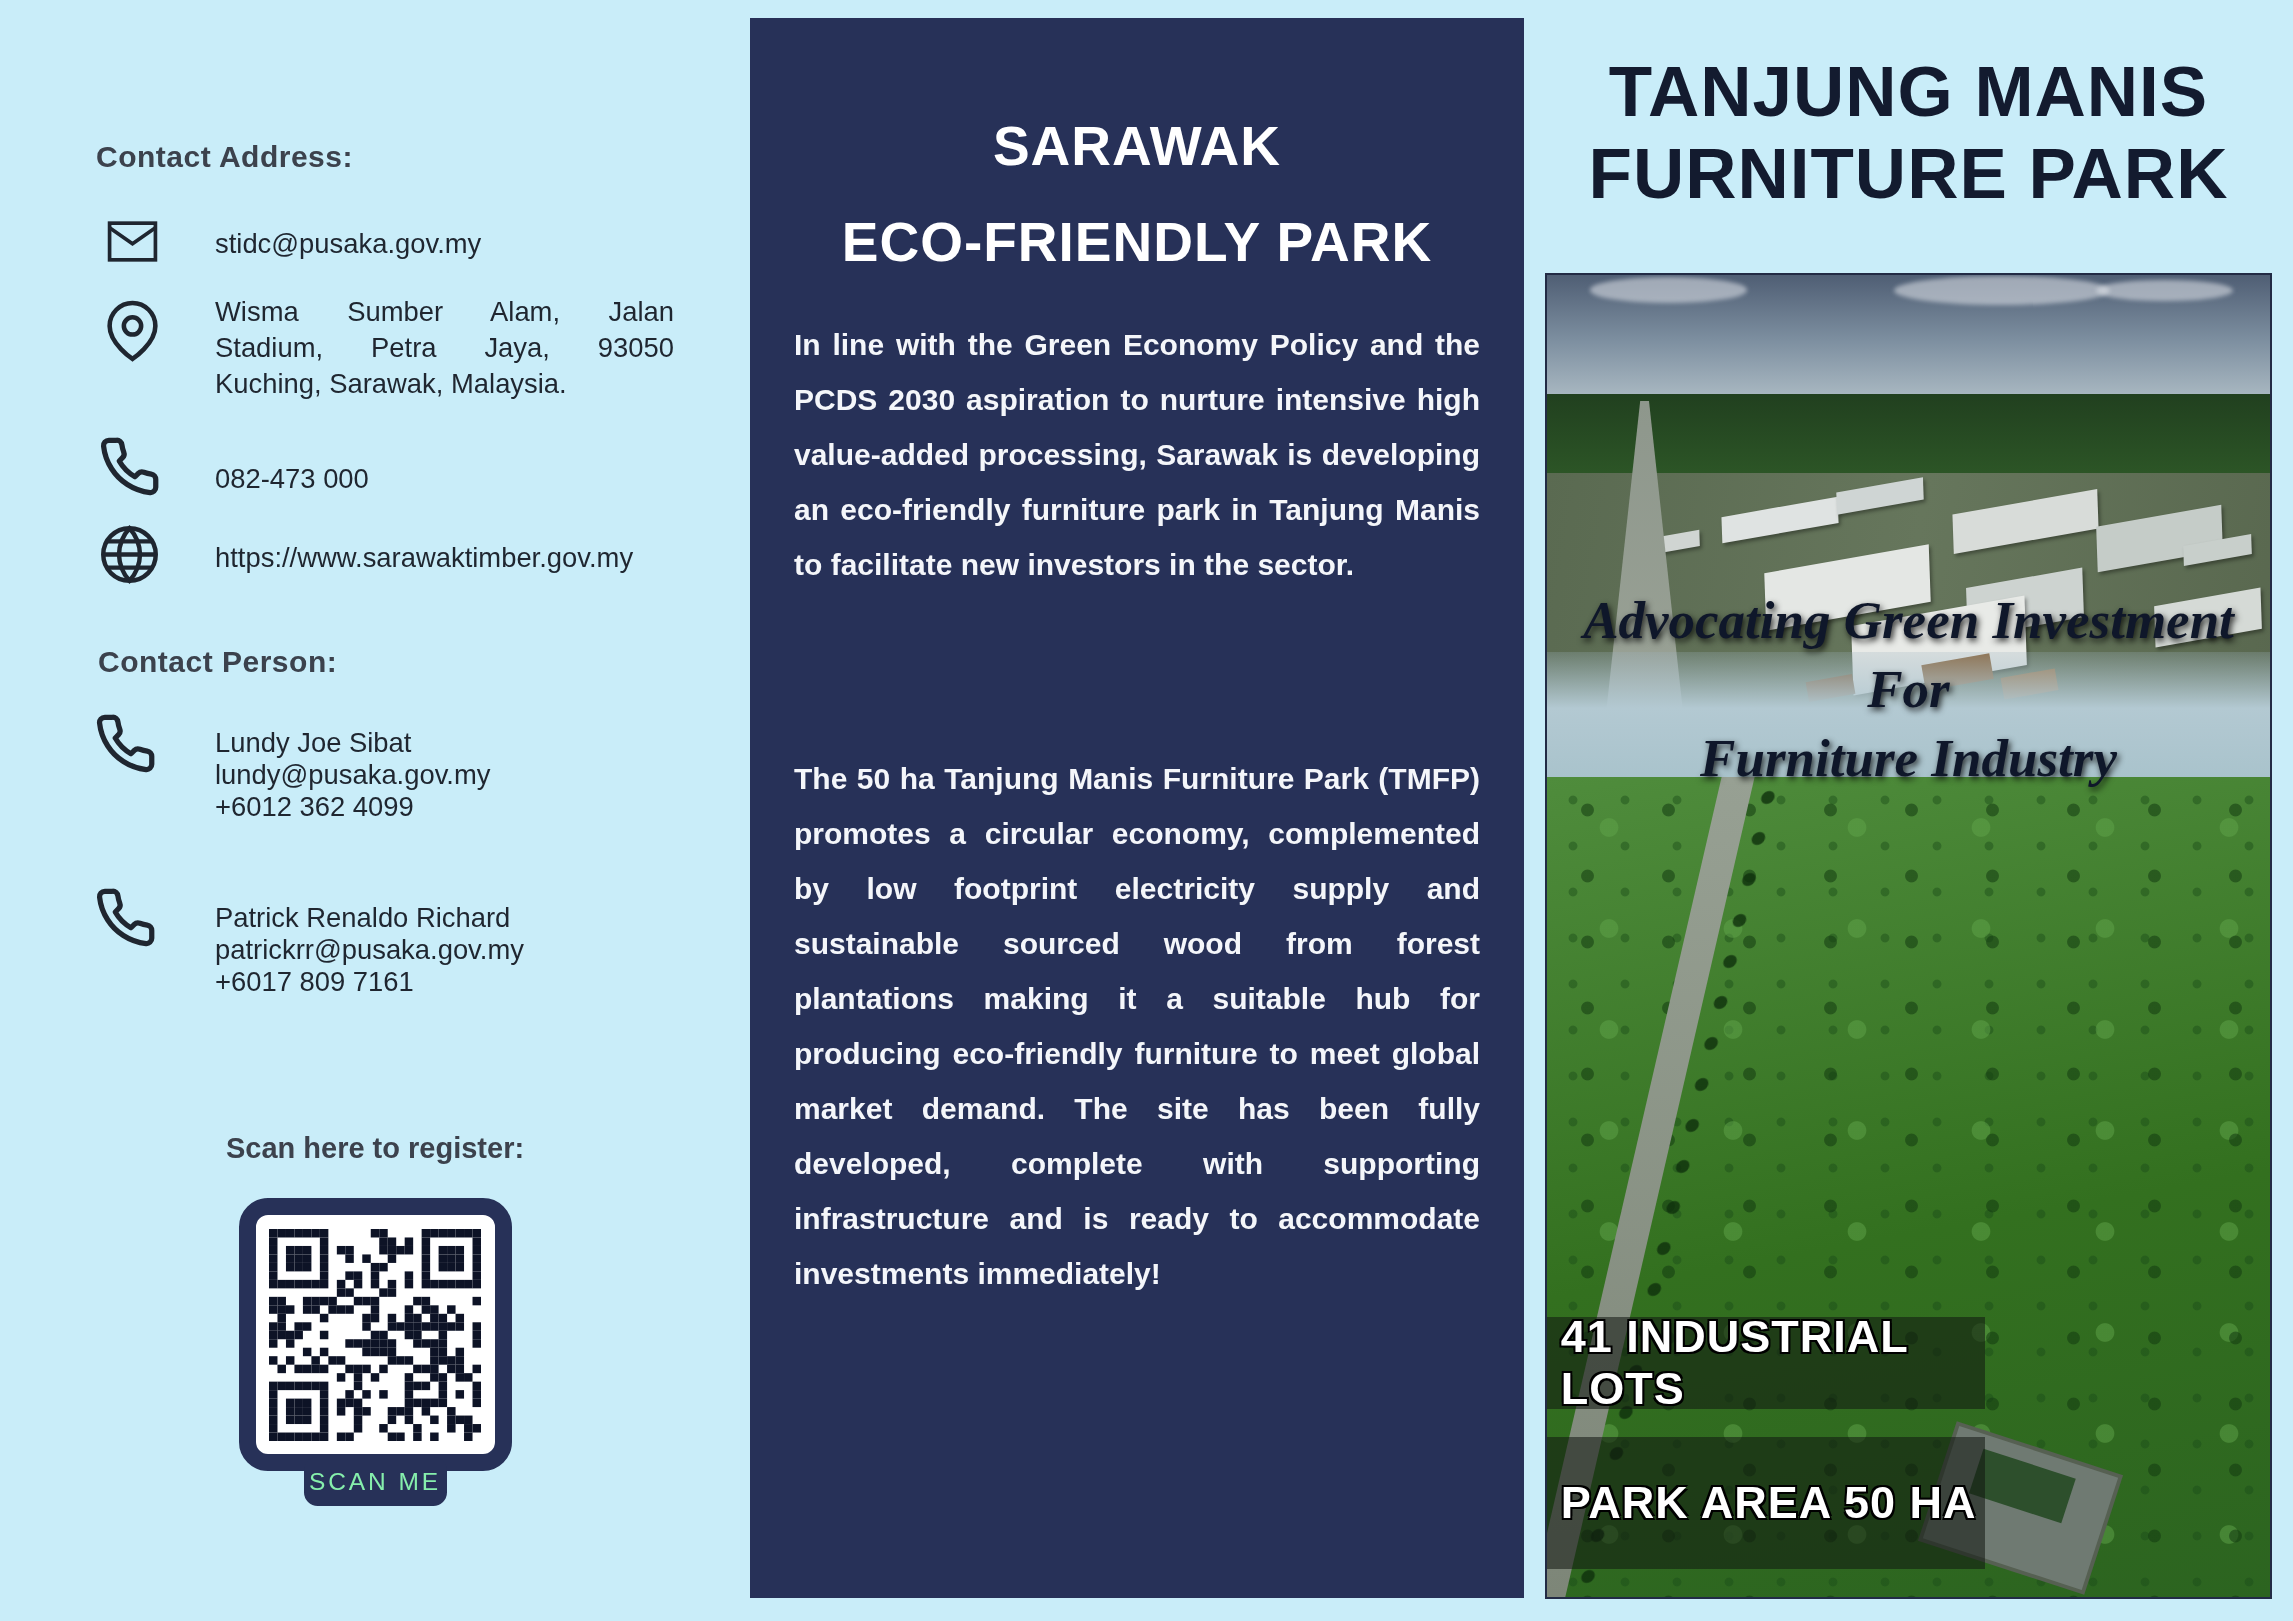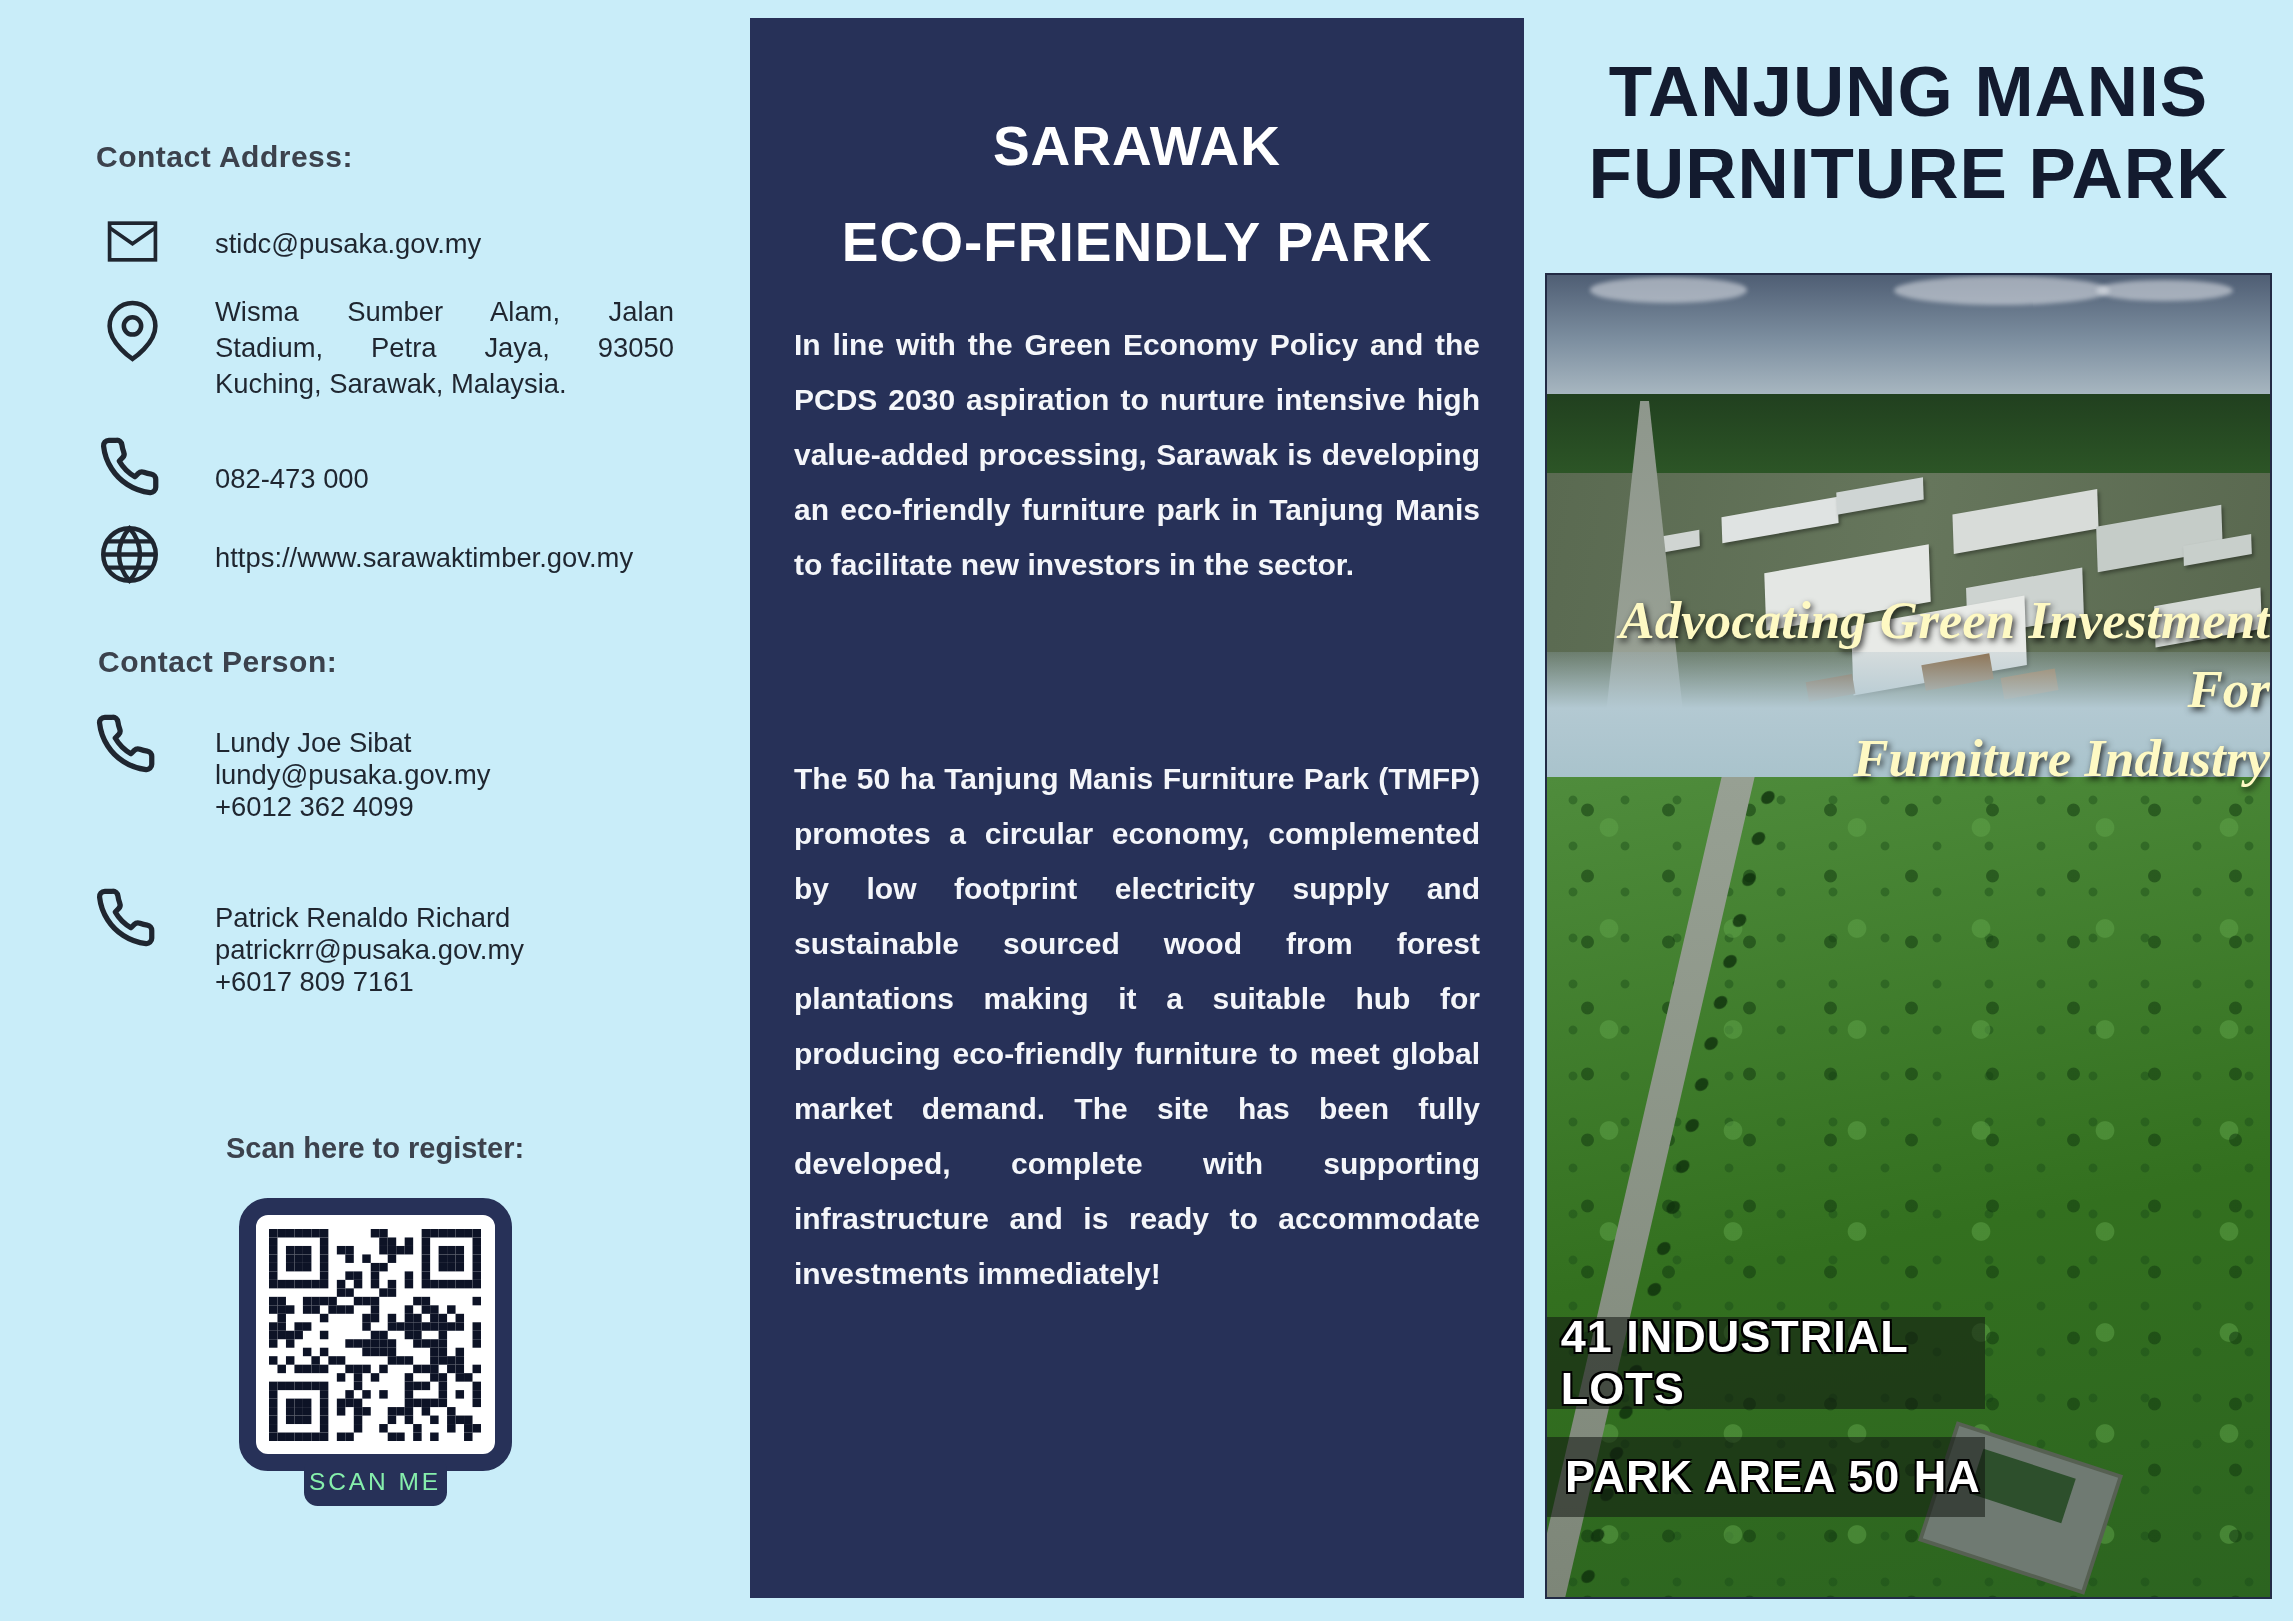--- a/index.html
+++ b/index.html
@@ -75,28 +75,28 @@
           background-size:81px 66px,124px 101px,52px 46px,100% 100%;}
   .road2{position:absolute;left:11%;top:0;width:33px;height:100%;
          background:linear-gradient(#97a093,#7d8678);transform:skewX(-13deg);}
   .treeline{position:absolute;left:17%;top:0;width:15.7px;height:100%;transform:skewX(-13deg);
             background-image:radial-gradient(circle, rgba(14,48,12,.8) 5.9px, transparent 6.9px);
             background-size:15.7px 41px;}
   .compound{position:absolute;left:54%;top:82%;width:167px;height:118px;background:#6f7a72;
             transform:rotate(18deg);box-shadow:0 0 0 3.9px #566052;}
   .compound .roof{position:absolute;left:18%;top:12%;width:58%;height:40%;background:#2d4f2c;}
 
-  .caption{position:absolute;left:0;top:23.5%;width:100%;text-align:right;color:#fef9c3;
+  .caption{position:absolute;left:0;top:23.5%;width:100%;text-align:center;color:#0f172a;
            font-family:cursive;font-style:italic;font-weight:700;font-size:53px;line-height:69px;
            text-shadow:2px 2.9px 5.9px rgba(0,0,0,.8);}
   .band{position:absolute;left:0;width:438px;background:rgba(16,22,16,.55);display:flex;align-items:center;}
   .band span{padding-left:13.7px;color:#ffffff;font-size:45px;font-weight:800;letter-spacing:1px;
              text-shadow:2px 2px 0 #000,-2px 2px 0 #000,2px -2px 0 #000,-2px -2px 0 #000;}
   .band-lots{top:78.8%;height:92px;}
-  .band-area{top:87.9%;height:80px;justify-content:center;}
+  .band-area{top:87.9%;height:132px;}
 </style>
 </head>
 <body>
 
 <div class="stage">
 
   <div class="left-panel">
     <div class="lp-heading h-address">Contact Address:</div>
 
     <span class="icon" style="left:98px;top:214px;">

